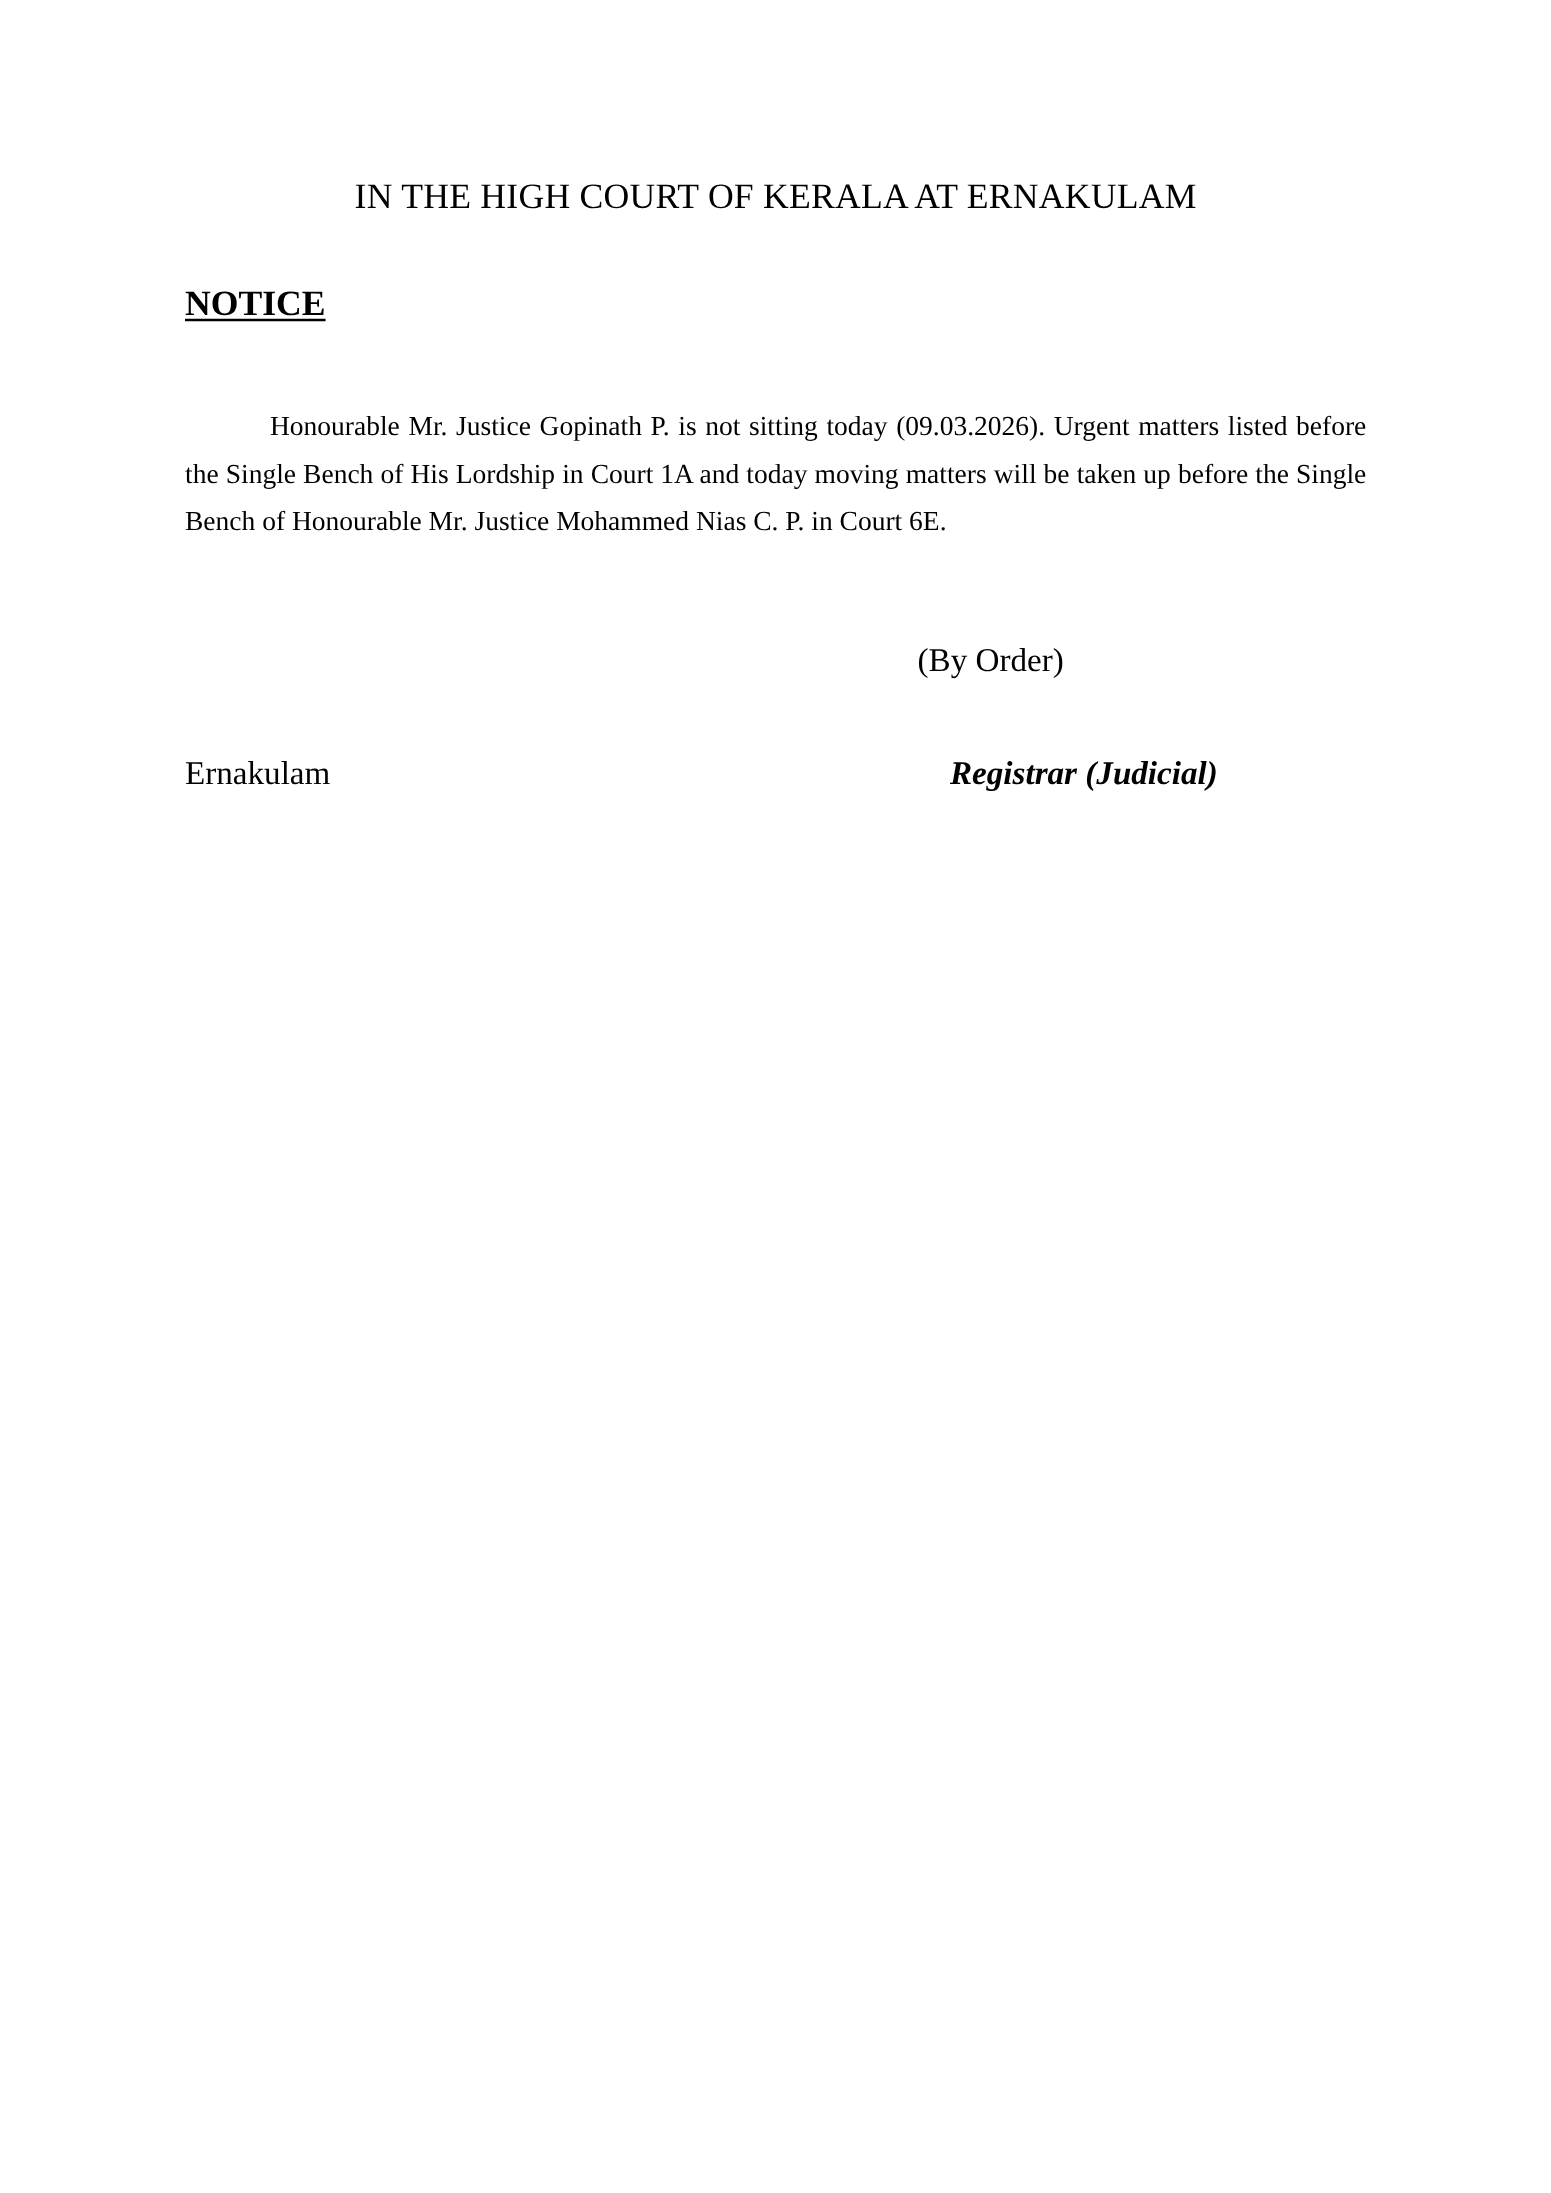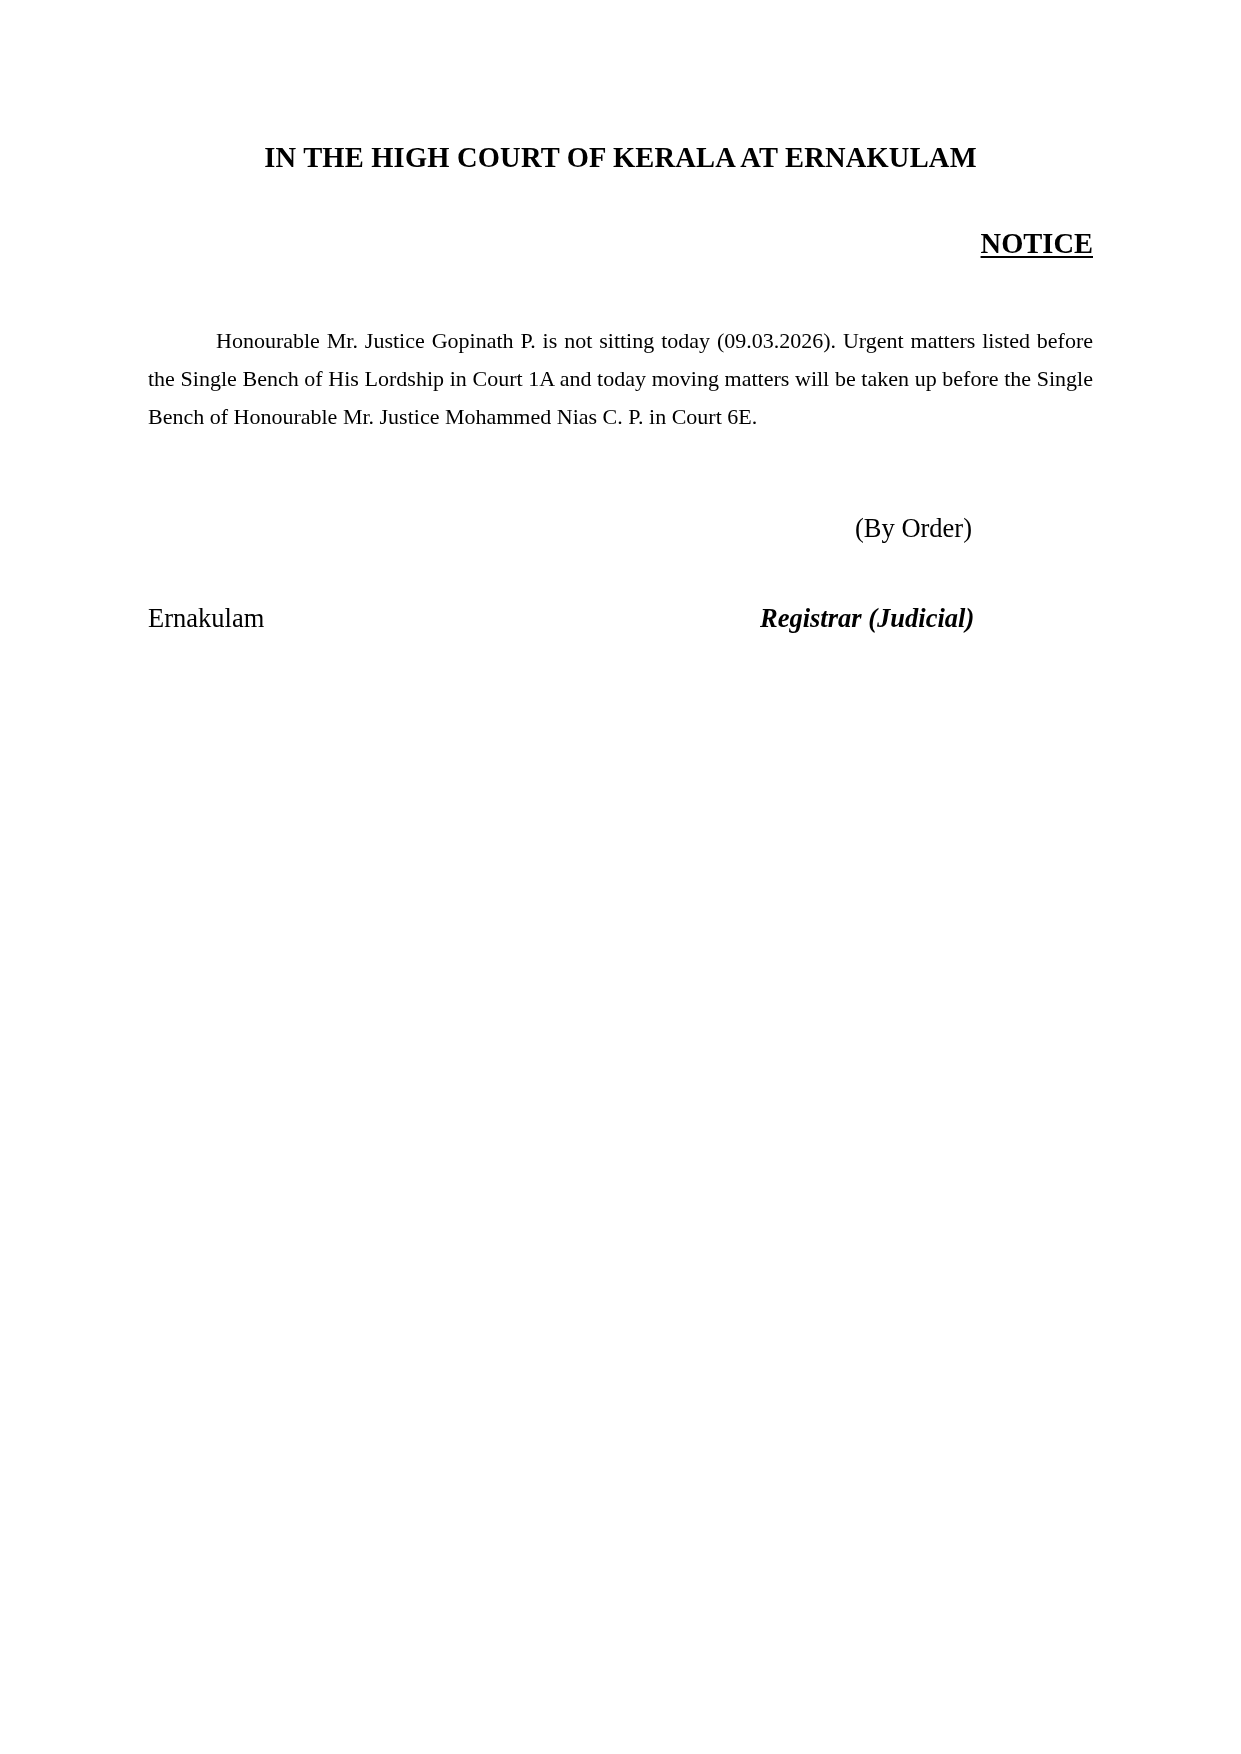--- a/index.html
+++ b/index.html
@@ -16,49 +16,48 @@
     overflow: hidden;
   }
   .page {
     box-sizing: border-box;
     width: 1241px;
     height: 1754px;
     padding: 128px 148px 0 148px;
   }
   .court-title {
     text-align: center;
-    font-weight: bold;
+    font-weight: normal;
     font-size: 28.5px;
     letter-spacing: 0.2px;
     margin: 0;
     padding-top: 14px;
   }
   .notice-heading-wrap {
-    text-align: right;
+    text-align: left;
     margin-top: 54px;
   }
   .notice-heading {
     font-weight: bold;
     font-size: 28.5px;
     text-decoration: underline;
     text-underline-offset: 3px;
   }
   .body-para {
     margin-top: 62px;
     font-size: 22px;
     line-height: 1.72;
     text-align: justify;
     text-justify: inter-word;
     text-indent: 68px;
   }
   .by-order {
     margin-top: 78px;
     font-size: 26.5px;
     padding-left: 586px;
-    text-align: center;
   }
   .signature-block {
     margin-top: 56px;
     display: flex;
     font-size: 26.5px;
     line-height: 1.38;
     gap: 26px;
   }
   .sig-left {
     width: 586px;

